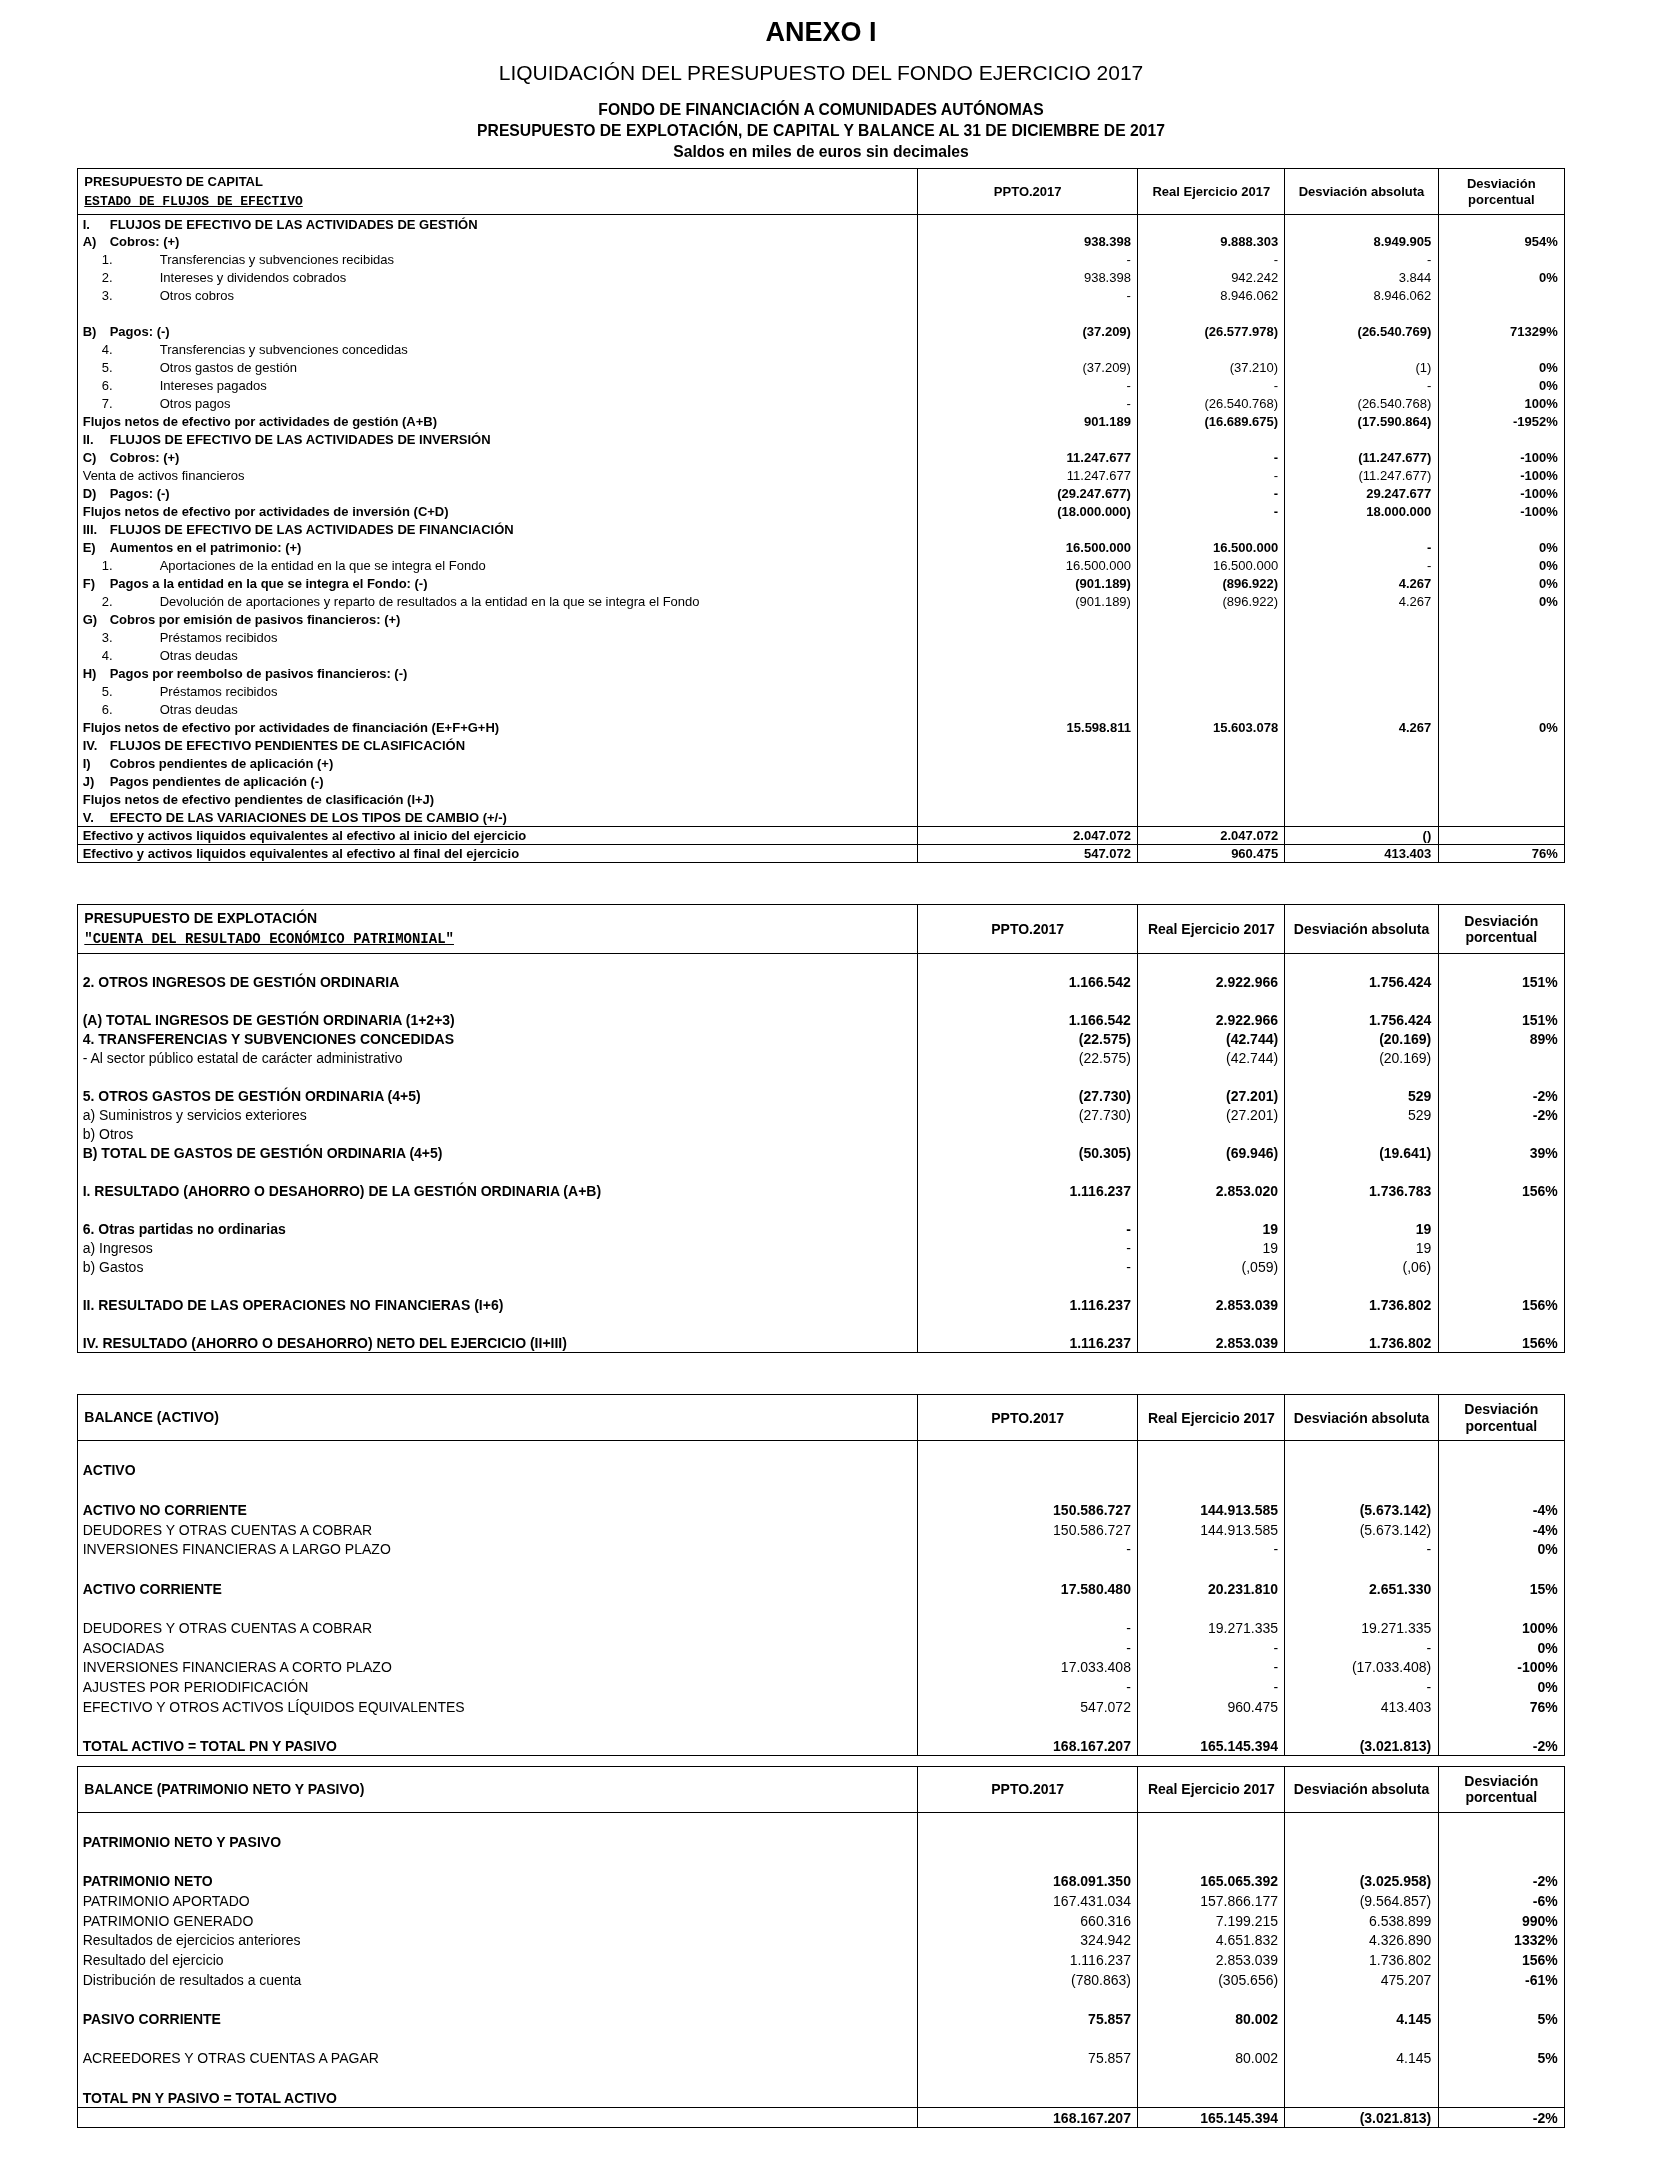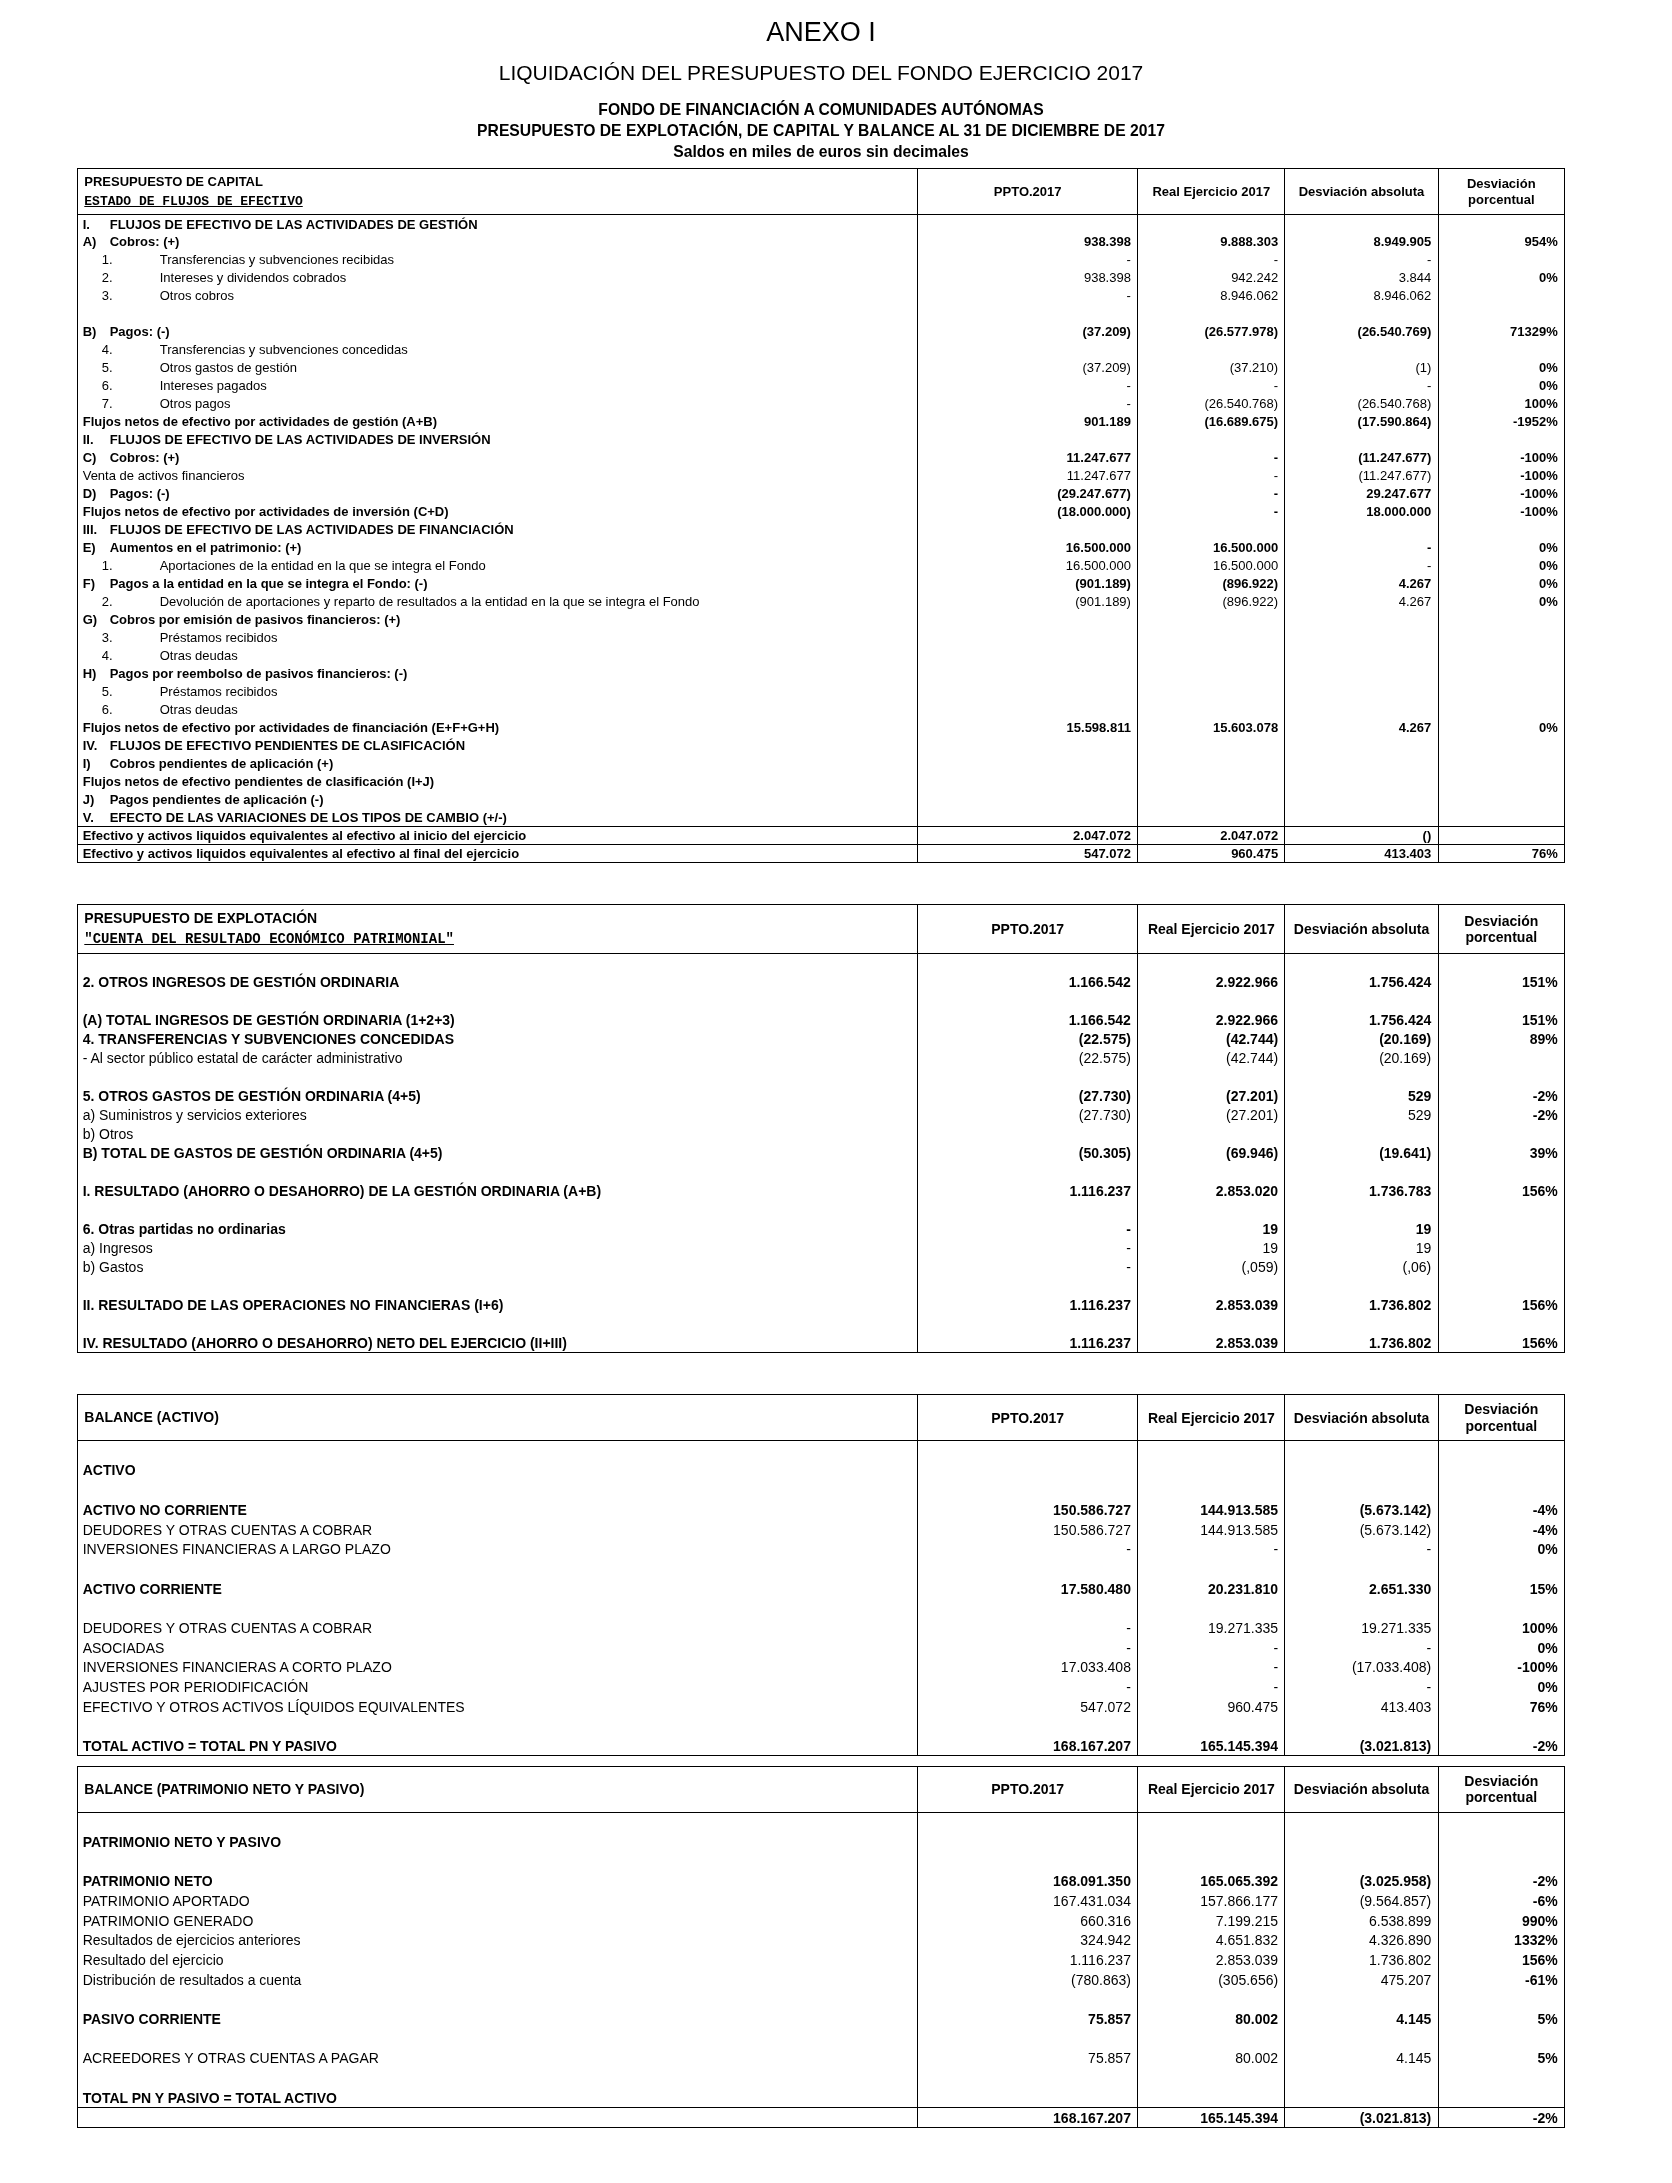--- a/index.html
+++ b/index.html
@@ -3,21 +3,21 @@
 <meta charset="utf-8">
 <style>
   * { box-sizing: border-box; }
   html, body { margin: 0; padding: 0; background: #fff; }
   body {
     width: 1672px; min-height: 2183px; color: #000;
     font-family: "Liberation Sans", sans-serif;
   }
   .page { width: 1488px; margin-left: 77px; padding-top: 15.7px; padding-bottom: 11px; }
 
-  .title-annex { text-align: center; font-weight: 400; font-size: 27px; line-height: 33px; }
+  .title-annex { text-align: center; font-weight: 700; font-size: 27px; line-height: 33px; }
   .title-main  { text-align: center; font-weight: 400; font-size: 21px; line-height: 41px; margin-top: 3.1px; }
   .sub  { text-align: center; font-weight: 700; font-size: 15.7px; line-height: 21px; }
   .sub1 { margin-top: 6.3px; }
 
   table.fin { width: 100%; border-collapse: collapse; table-layout: fixed; border: 1.6px solid #000; }
   .tbl-flujos    { margin-top: 6px; border-radius: 10px; --rh: 18px; --fs: 13px; }
   .tbl-resultado { margin-top: 41px; --rh: 19px; --fs: 14px; }
   .tbl-activo    { margin-top: 41px; --rh: 19.7px; --fs: 14px; }
   .tbl-pasivo    { margin-top: 9.4px; padding-left: 36px; --rh: 19.7px; --fs: 14px; }
 
@@ -289,28 +289,28 @@
             <td class="val pct"></td>
           </tr>
           <tr class="bold">
             <td class="lbl"><span class="pre">I)</span><span>Cobros pendientes de aplicación (+)</span></td>
             <td class="val"></td>
             <td class="val"></td>
             <td class="val"></td>
             <td class="val pct"></td>
           </tr>
           <tr class="bold">
+            <td class="lbl"><span class="pre">J)</span><span>Pagos pendientes de aplicación (-)</span></td>
+            <td class="val"></td>
+            <td class="val"></td>
+            <td class="val"></td>
+            <td class="val pct"></td>
+          </tr>
+          <tr class="bold">
             <td class="lbl"><span>Flujos netos de efectivo pendientes de clasificación (I+J)</span></td>
-            <td class="val"></td>
-            <td class="val"></td>
-            <td class="val"></td>
-            <td class="val pct"></td>
-          </tr>
-          <tr class="bold">
-            <td class="lbl"><span class="pre">J)</span><span>Pagos pendientes de aplicación (-)</span></td>
             <td class="val"></td>
             <td class="val"></td>
             <td class="val"></td>
             <td class="val pct"></td>
           </tr>
           <tr class="bold">
             <td class="lbl"><span class="pre">V.</span><span>EFECTO DE LAS VARIACIONES DE LOS TIPOS DE CAMBIO (+/-)</span></td>
             <td class="val"></td>
             <td class="val"></td>
             <td class="val"></td>

